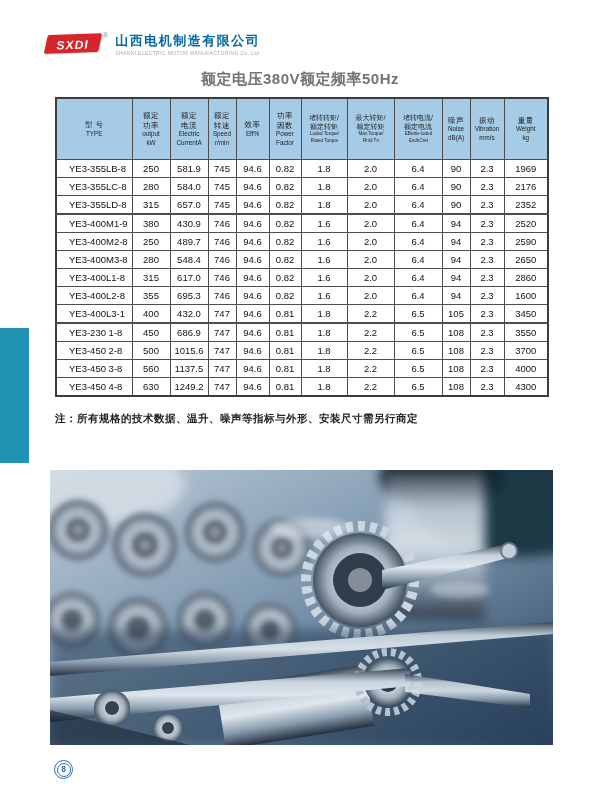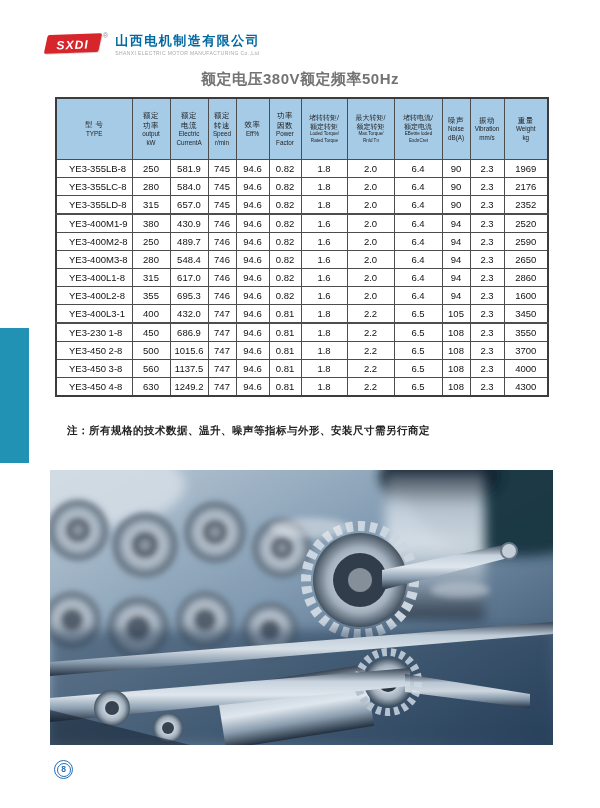--- a/index.html
+++ b/index.html
@@ -47,21 +47,21 @@
     text-align:center;font-size:9.5px;color:#111;background:#fff;white-space:nowrap;overflow:hidden;
   }
   table.spec td.model{text-align:left;padding-left:12px;}
   tr.section-start td{border-top-width:2px;}
   .h-cn{font-size:7.5px;line-height:9.5px;letter-spacing:.5px;}
   .h-cn-small{font-size:7px;line-height:8.8px;letter-spacing:0;}
   .h-en{font-size:6.3px;line-height:8.5px;}
   .h-en-tiny{font-size:4.8px;line-height:6.5px;transform:scale(.95);}
   
   .note{
-    position:absolute;left:55px;top:412px;margin:12px;font-size:10.5px;font-weight:bold;
+    position:absolute;left:55px;top:412px;margin:0;font-size:10.5px;font-weight:bold;
     color:#222;letter-spacing:.5px;text-align:center;
   }
   
   .accent-bar{position:absolute;left:0;top:328px;width:29px;height:135px;background:var(--accent-teal);}
   
   .photo{position:absolute;left:50px;top:470px;width:503px;height:275px;overflow:hidden;}
   .photo svg{display:block;}
   
   .page-badge{
     position:absolute;left:54px;top:760px;width:17px;height:17px;border-radius:50%;

